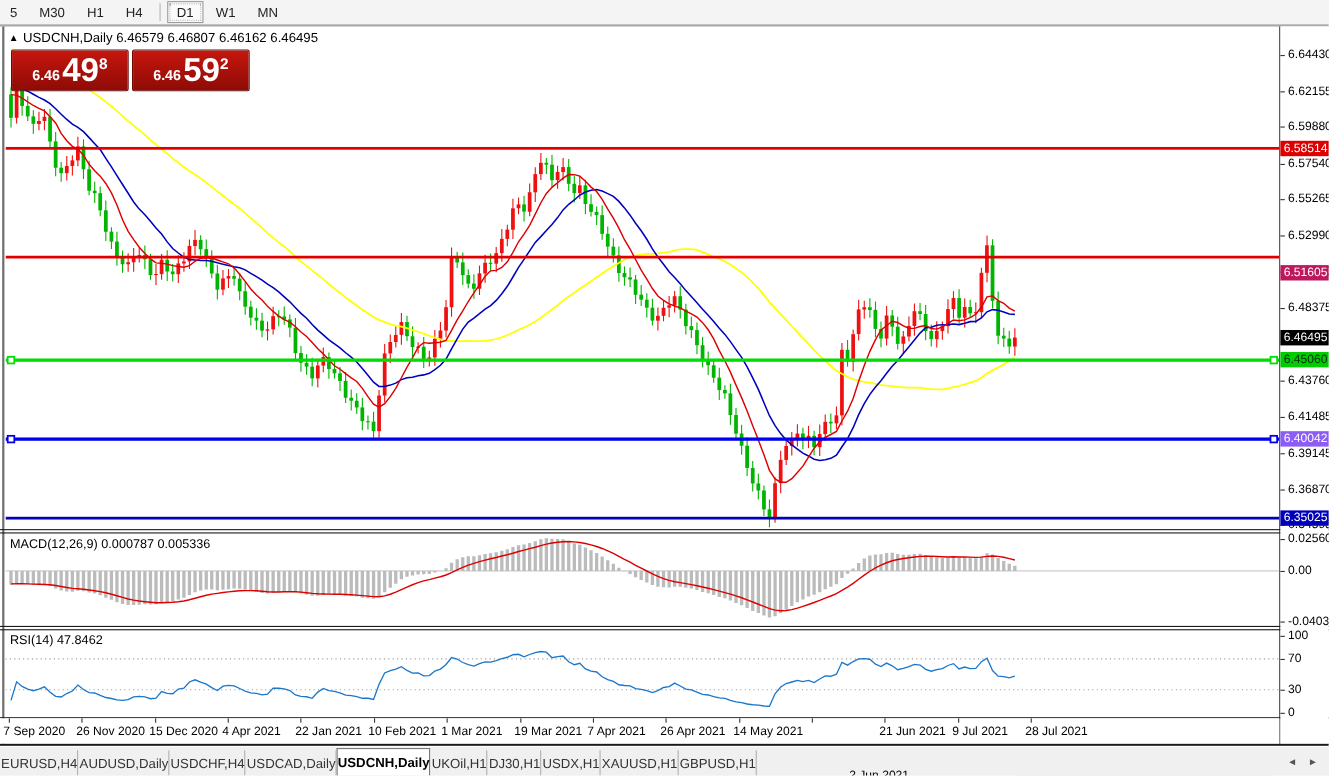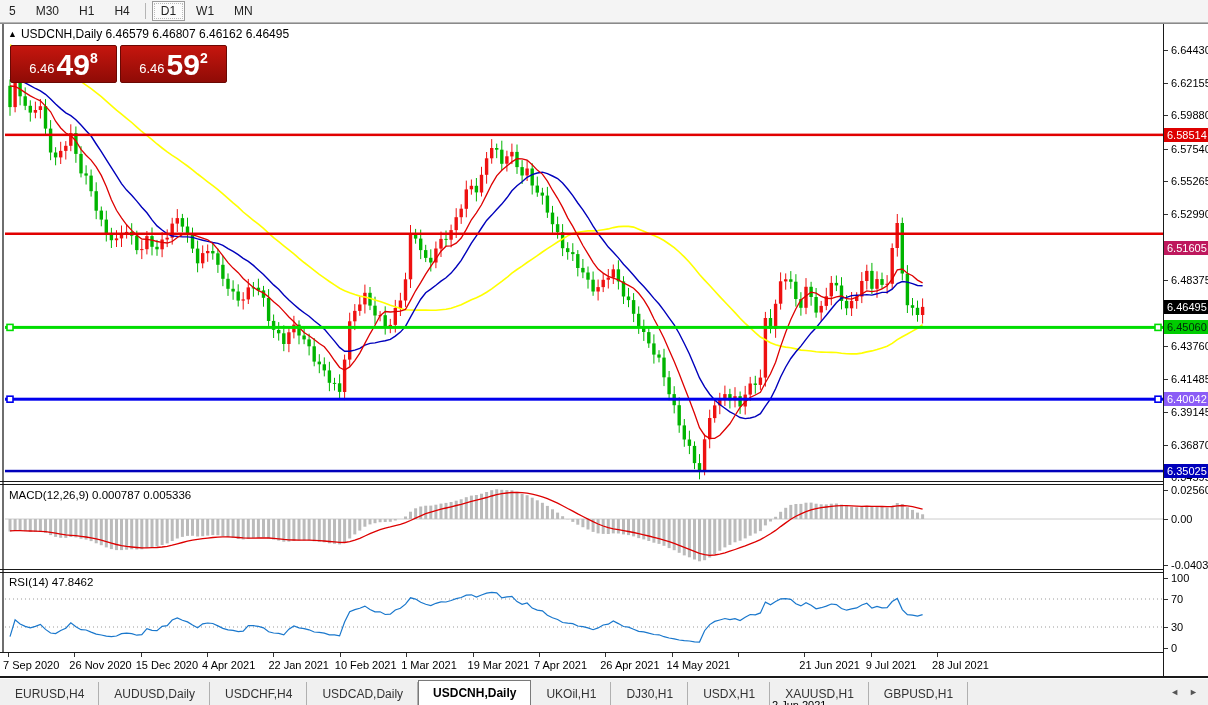--- a/index.html
+++ b/index.html
@@ -21,37 +21,37 @@
   .charttitle{position:absolute;left:8px;top:27px;font-size:12px;color:#000;z-index:6;display:flex;align-items:center;gap:4px;}
   .collapse{font-size:9px;color:#000;}
   
   .tradepanel{position:absolute;left:10px;top:43px;width:217px;z-index:7;}
   .tp-row1{display:flex;height:23px;gap:2px;}
   .tp-btn{flex:0 0 52px;background:linear-gradient(#e4574f,#c21f17);color:#fff;font-size:12px;font-weight:bold;border:1px solid #8e120c;border-radius:2px;display:flex;align-items:center;justify-content:center;cursor:pointer;}
   .tp-spin{flex:0 0 15px;background:linear-gradient(#fdfdfd,#dcdcdc);border:1px solid #979797;display:flex;align-items:center;justify-content:center;font-size:7px;color:#555;cursor:pointer;}
   .tp-vol{flex:1;border:1px solid #979797;background:#fff;font-size:13px;color:#000;text-align:center;font-family:"Liberation Sans",sans-serif;min-width:0;}
   .tp-row2{display:flex;margin-top:2px;gap:3px;height:38px;}
   .tp-price{flex:1;background:linear-gradient(#c5160e,#8f0b06);border:1px solid #6b0803;border-radius:2px;color:#fff;display:flex;align-items:flex-end;justify-content:center;padding-bottom:2px;cursor:pointer;}
-  .tp-small{font-size:13px;font-weight:normal;margin-bottom:4px;}
+  .tp-small{font-size:13px;font-weight:bold;margin-bottom:4px;}
   .tp-big{font-size:30px;font-weight:bold;line-height:30px;margin-left:2px;}
   .tp-sup{font-size:14px;font-weight:bold;margin-bottom:14px;}
   
   .paxis{position:absolute;left:1164px;top:24px;width:44px;height:652px;background:#fff;z-index:3;}
   .ptick{position:absolute;left:0;width:4px;height:1px;background:#333;}
   .plab{position:absolute;left:7px;font-size:11px;color:#000;white-space:nowrap;}
   .lvlab{position:absolute;left:0;width:44px;height:14px;font-size:11px;line-height:14px;padding-left:3px;box-sizing:border-box;white-space:nowrap;z-index:5;}
   
   .indlabel{position:absolute;font-size:11.5px;color:#000;z-index:4;white-space:nowrap;}
   
   .dates{position:absolute;left:0;top:653px;width:1163px;height:23px;background:#fff;z-index:2;}
   .dtick{position:absolute;top:0;width:1px;height:4px;background:#333;}
   .dlab{position:absolute;top:6px;font-size:11px;color:#000;white-space:nowrap;}
   
   .tabbar{position:absolute;left:0;top:679px;width:1208px;height:26px;background:#f0f0f0;display:flex;align-items:stretch;font-size:12px;color:#333;}
-  .tab{display:flex;align-items:center;padding:0 14px;border-left:1px solid transparent;border-right:1px solid #b0b0b0;margin:3px 0 0 0;cursor:pointer;white-space:nowrap;}
+  .tab{display:flex;align-items:center;padding:0 0;border-left:1px solid transparent;border-right:1px solid #b0b0b0;margin:3px 0 0 0;cursor:pointer;white-space:nowrap;}
   .tab.active{background:#fff;border:1px solid #7a7a7a;border-bottom:none;margin-top:1px;color:#000;font-weight:bold;}
   .tabscroll{margin-left:auto;display:flex;align-items:center;gap:10px;padding-right:10px;color:#555;font-size:9px;}
   .tabscroll span{cursor:pointer;}
 </style>
 </head>
 <body>
 
 <div class="toolbar" id="tf-toolbar">
     <div class="tfbtn">5</div>
     <div class="tfbtn">M30</div>

